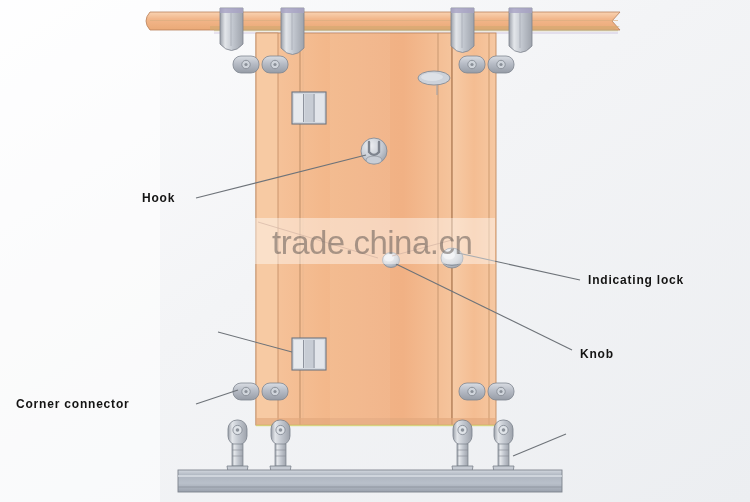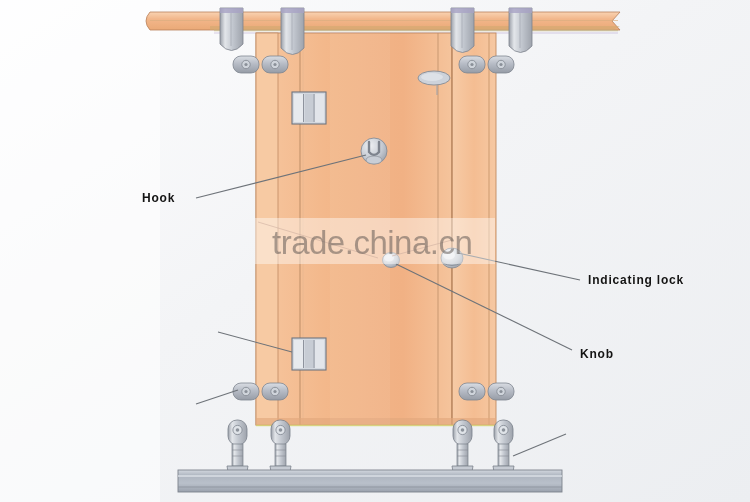--- a/index.html
+++ b/index.html
@@ -317,16 +317,17 @@
     <g stroke="#a9755a" stroke-width="0.9" opacity="0.65" fill="none">
       <line x1="258" y1="222" x2="378" y2="258"></line>
       <line x1="392" y1="256" x2="452" y2="240"></line>
     </g>
   </svg>
 
   <div class="wm-band"></div>
   <div class="watermark">trade.china.cn</div>
 
   <div class="label" style="left:142px; top:192px;">Hook</div>
+  <div class="label" style="left:16px; top:398px;">Corner connector</div>
   <div class="label" style="left:588px; top:274px;">Indicating lock</div>
   <div class="label" style="left:580px; top:348px;text-align:center;">Knob</div>
 
 </div>
 
 </body></html>

